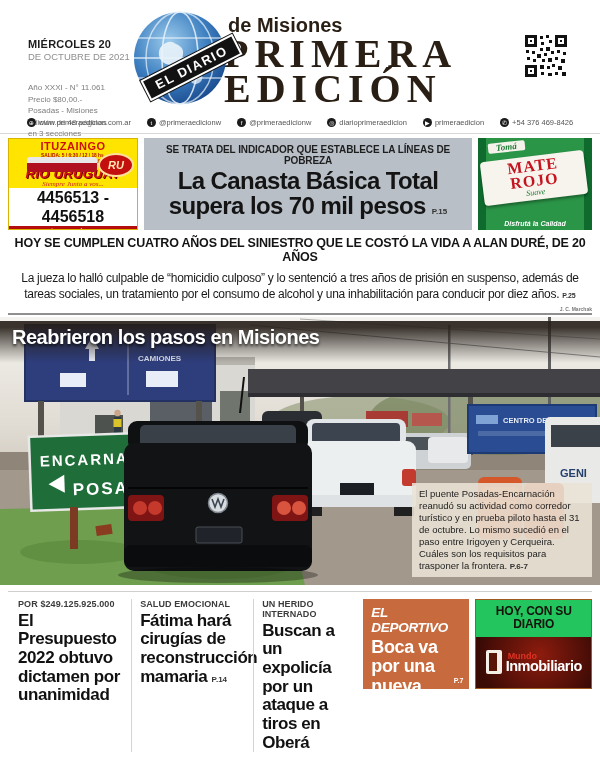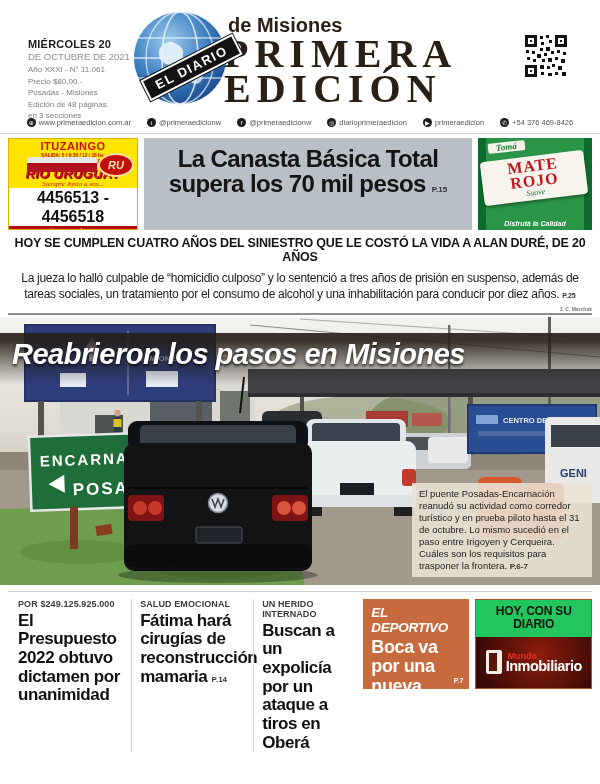--- a/index.html
+++ b/index.html
@@ -5,21 +5,21 @@
   * { margin:0; padding:0; box-sizing:border-box; }
   html,body { background:#ffffff; }
   body { font-family:"Liberation Sans", sans-serif; }
   .page { position:relative; width:600px; height:784px; background:#fff; overflow:hidden; margin:0 auto; }
 
   
   .masthead { position:relative; height:134px; border-bottom:1px solid #d8d8d8; }
   .date-block { position:absolute; left:28px; top:38px; width:110px; }
   .date-day { font-size:11px; font-weight:bold; color:#1c1c1c; letter-spacing:.2px; }
   .date-rest { font-size:9.5px; color:#8f8f8f; margin-top:1px; }
-  .ed-info { margin-top:2px; font-size:8px; color:#7d7d7d; line-height:1.45; }
+  .ed-info { margin-top:20px; font-size:8px; color:#7d7d7d; line-height:1.45; }
   .logo { position:absolute; left:132px; top:8px; width:380px; height:100px; }
   .globe { position:absolute; left:0; top:2px; width:96px; height:96px; }
   .stamp { position:absolute; left:8px; top:48px; transform:rotate(-27deg); background:#121212; color:#fff;
            font-size:13px; font-weight:bold; letter-spacing:1.5px; padding:2px 10px; border:2px solid #fff;
            box-shadow:0 0 0 1px #121212; white-space:nowrap; }
   .logo-text { position:absolute; left:92px; top:0; }
   .logo-region { font-size:20px; font-weight:bold; color:#2a1f15; margin-left:4px; margin-top:6px; }
   .logo-title { font-family:"Liberation Serif", serif; font-weight:bold; color:#2a1f15; font-size:40px;
                 line-height:.87; letter-spacing:6px; }
   .qr { position:absolute; right:32px; top:34px; width:44px; height:44px; }
@@ -64,24 +64,24 @@
   .lead-kicker { font-size:12.5px; font-weight:bold; color:#141414; letter-spacing:-.2px; }
   .lead-head { font-size:45px; font-weight:bold; color:#1b1613; letter-spacing:-1.5px; line-height:1.1; margin-top:2px; }
   .lead-deck { font-size:12px; color:#1a1a1a; letter-spacing:-.3px; line-height:1.32; margin-top:7px; }
   .lead-deck .pref { font-size:7px; }
   .credit-row { text-align:right; font-size:5px; color:#777; font-weight:bold; margin-top:3px; }
   .lead-rule { border-top:2px solid #8f8f8f; margin-top:1px; }
 
   
   .photo { position:relative; width:600px; height:268px; margin-top:2px; background:#cfc9bf; }
   .photo svg.scene { position:absolute; inset:0; }
-  .photo-headline { position:absolute; top:16px; left:0; right:0; padding:5px 12px 14px 12px; color:#fff;
-                    font-size:29px; font-weight:bold; letter-spacing:-.5px;
+  .photo-headline { position:absolute; top:4px; left:0; right:0; padding:5px 12px 14px 12px; color:#fff;
+                    font-size:20px; font-weight:bold; letter-spacing:-.5px;
                     background:linear-gradient(180deg, rgba(38,30,24,.9) 15%, rgba(38,30,24,0));
-                    text-shadow:0 2px 3px rgba(0,0,0,.7);font-style:italic; }
+                    text-shadow:0 2px 3px rgba(0,0,0,.7); }
   .photo-caption { position:absolute; right:8px; bottom:8px; width:180px; background:rgba(233,227,214,.88);
                    padding:5px 7px; font-size:9.5px; line-height:1.25; color:#1d1d1d; text-align:left; }
   .photo-caption p { text-indent:10px; display:inline; }
 
   
   .bottom-row { display:flex; margin:6px 8px 0 8px; border-top:1px solid #cfcfcf; padding-top:7px; gap:0; }
   .bcol { padding:0 8px; }
   .bcol.first { padding-left:10px; width:130px; }
   .bcol.c2 { width:122px; border-left:1px solid #d4d4d4; }
   .bcol.c3 { width:112px; border-left:1px solid #d4d4d4; }
@@ -231,20 +231,21 @@
         <div>SALIDA: 5 / 6:30 / 12 / 18 hs.</div>
         <div>VUELTA: 6:30 / 8:20 / 13:30 / 19:30 hs.</div>
       </div>
       <div class="itu-brand">RIO URUGUAY</div>
       <div class="itu-slogan">Siempre Junto a vos...</div>
       <div class="itu-phones">4456513 - 4456518</div>
       <div class="itu-web">www.riouruguaybus.com.ar</div>
     </div>
 
     <div class="canasta">
+      <div class="canasta-kicker">SE TRATA DEL INDICADOR QUE ESTABLECE LA LÍNEAS DE POBREZA</div>
       <div class="canasta-head">
         <span>La Canasta Básica Total supera los 70 mil pesos</span>
         <span class="pref">P.15</span>
       </div>
     </div>
 
     <div class="ad-mate">
       <div class="mate-toma">Tomá</div>
       <div class="mate-ribbon">
         <div class="mate-brand">MATE</div>

